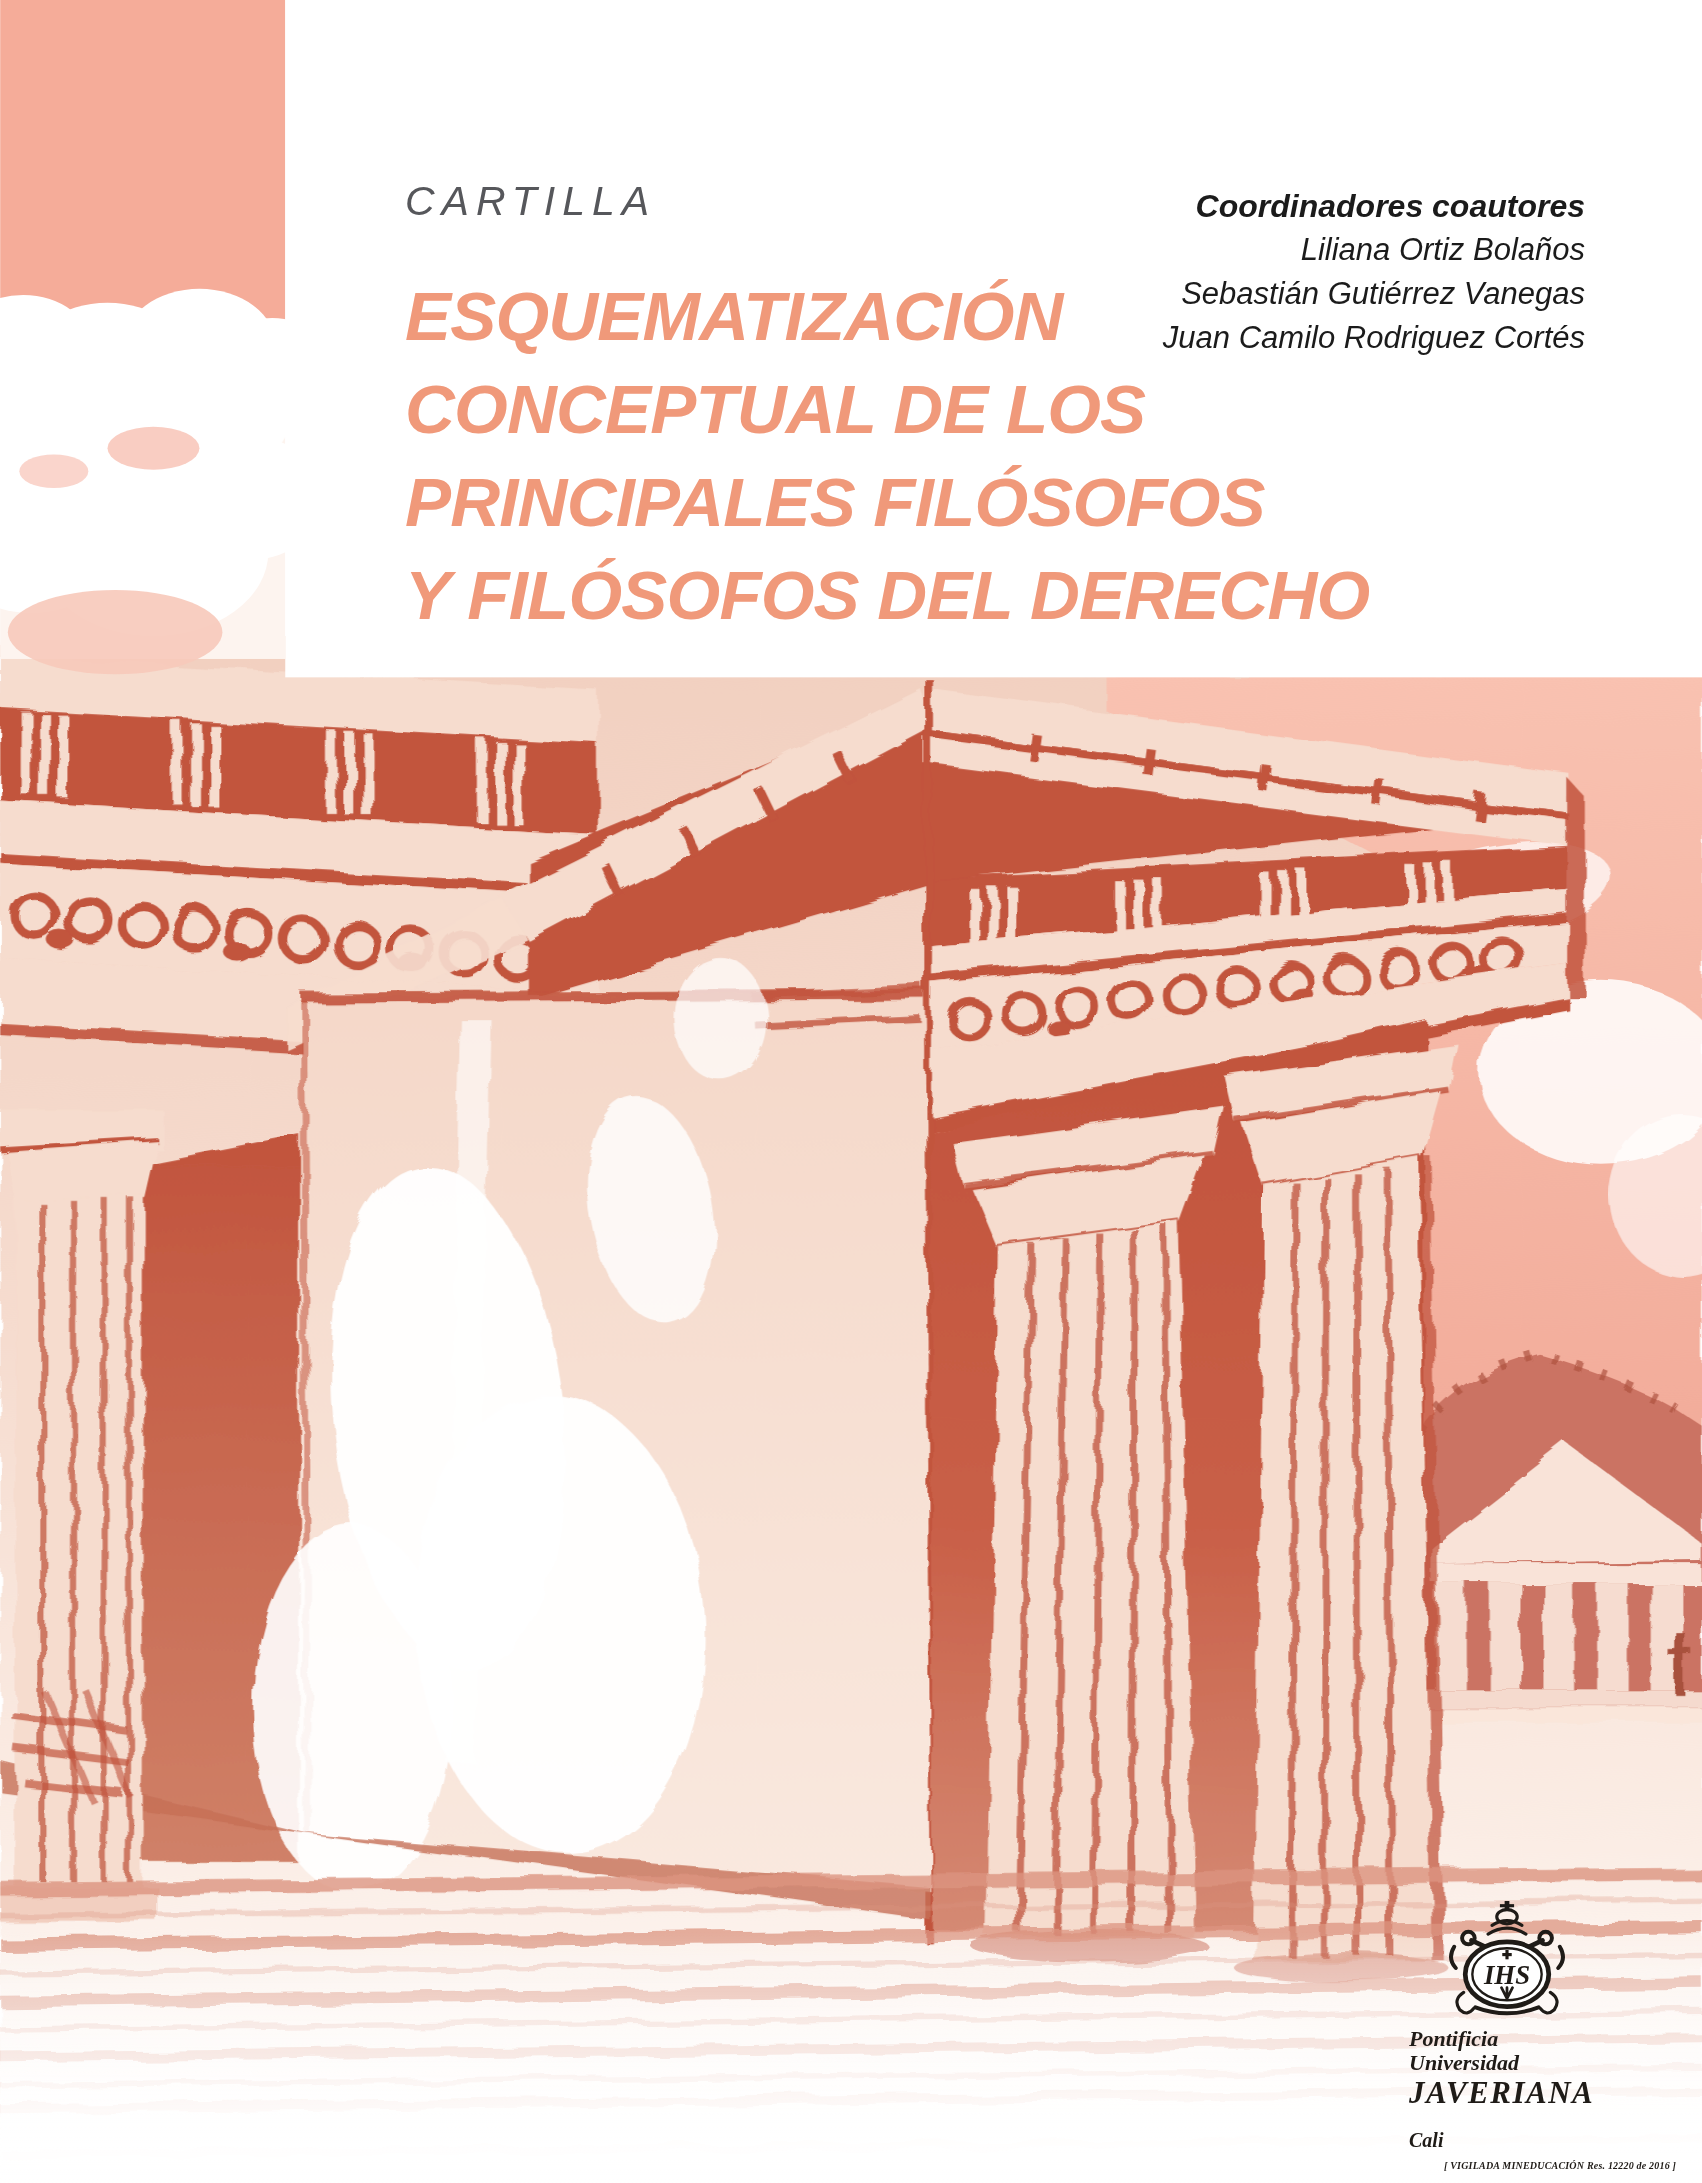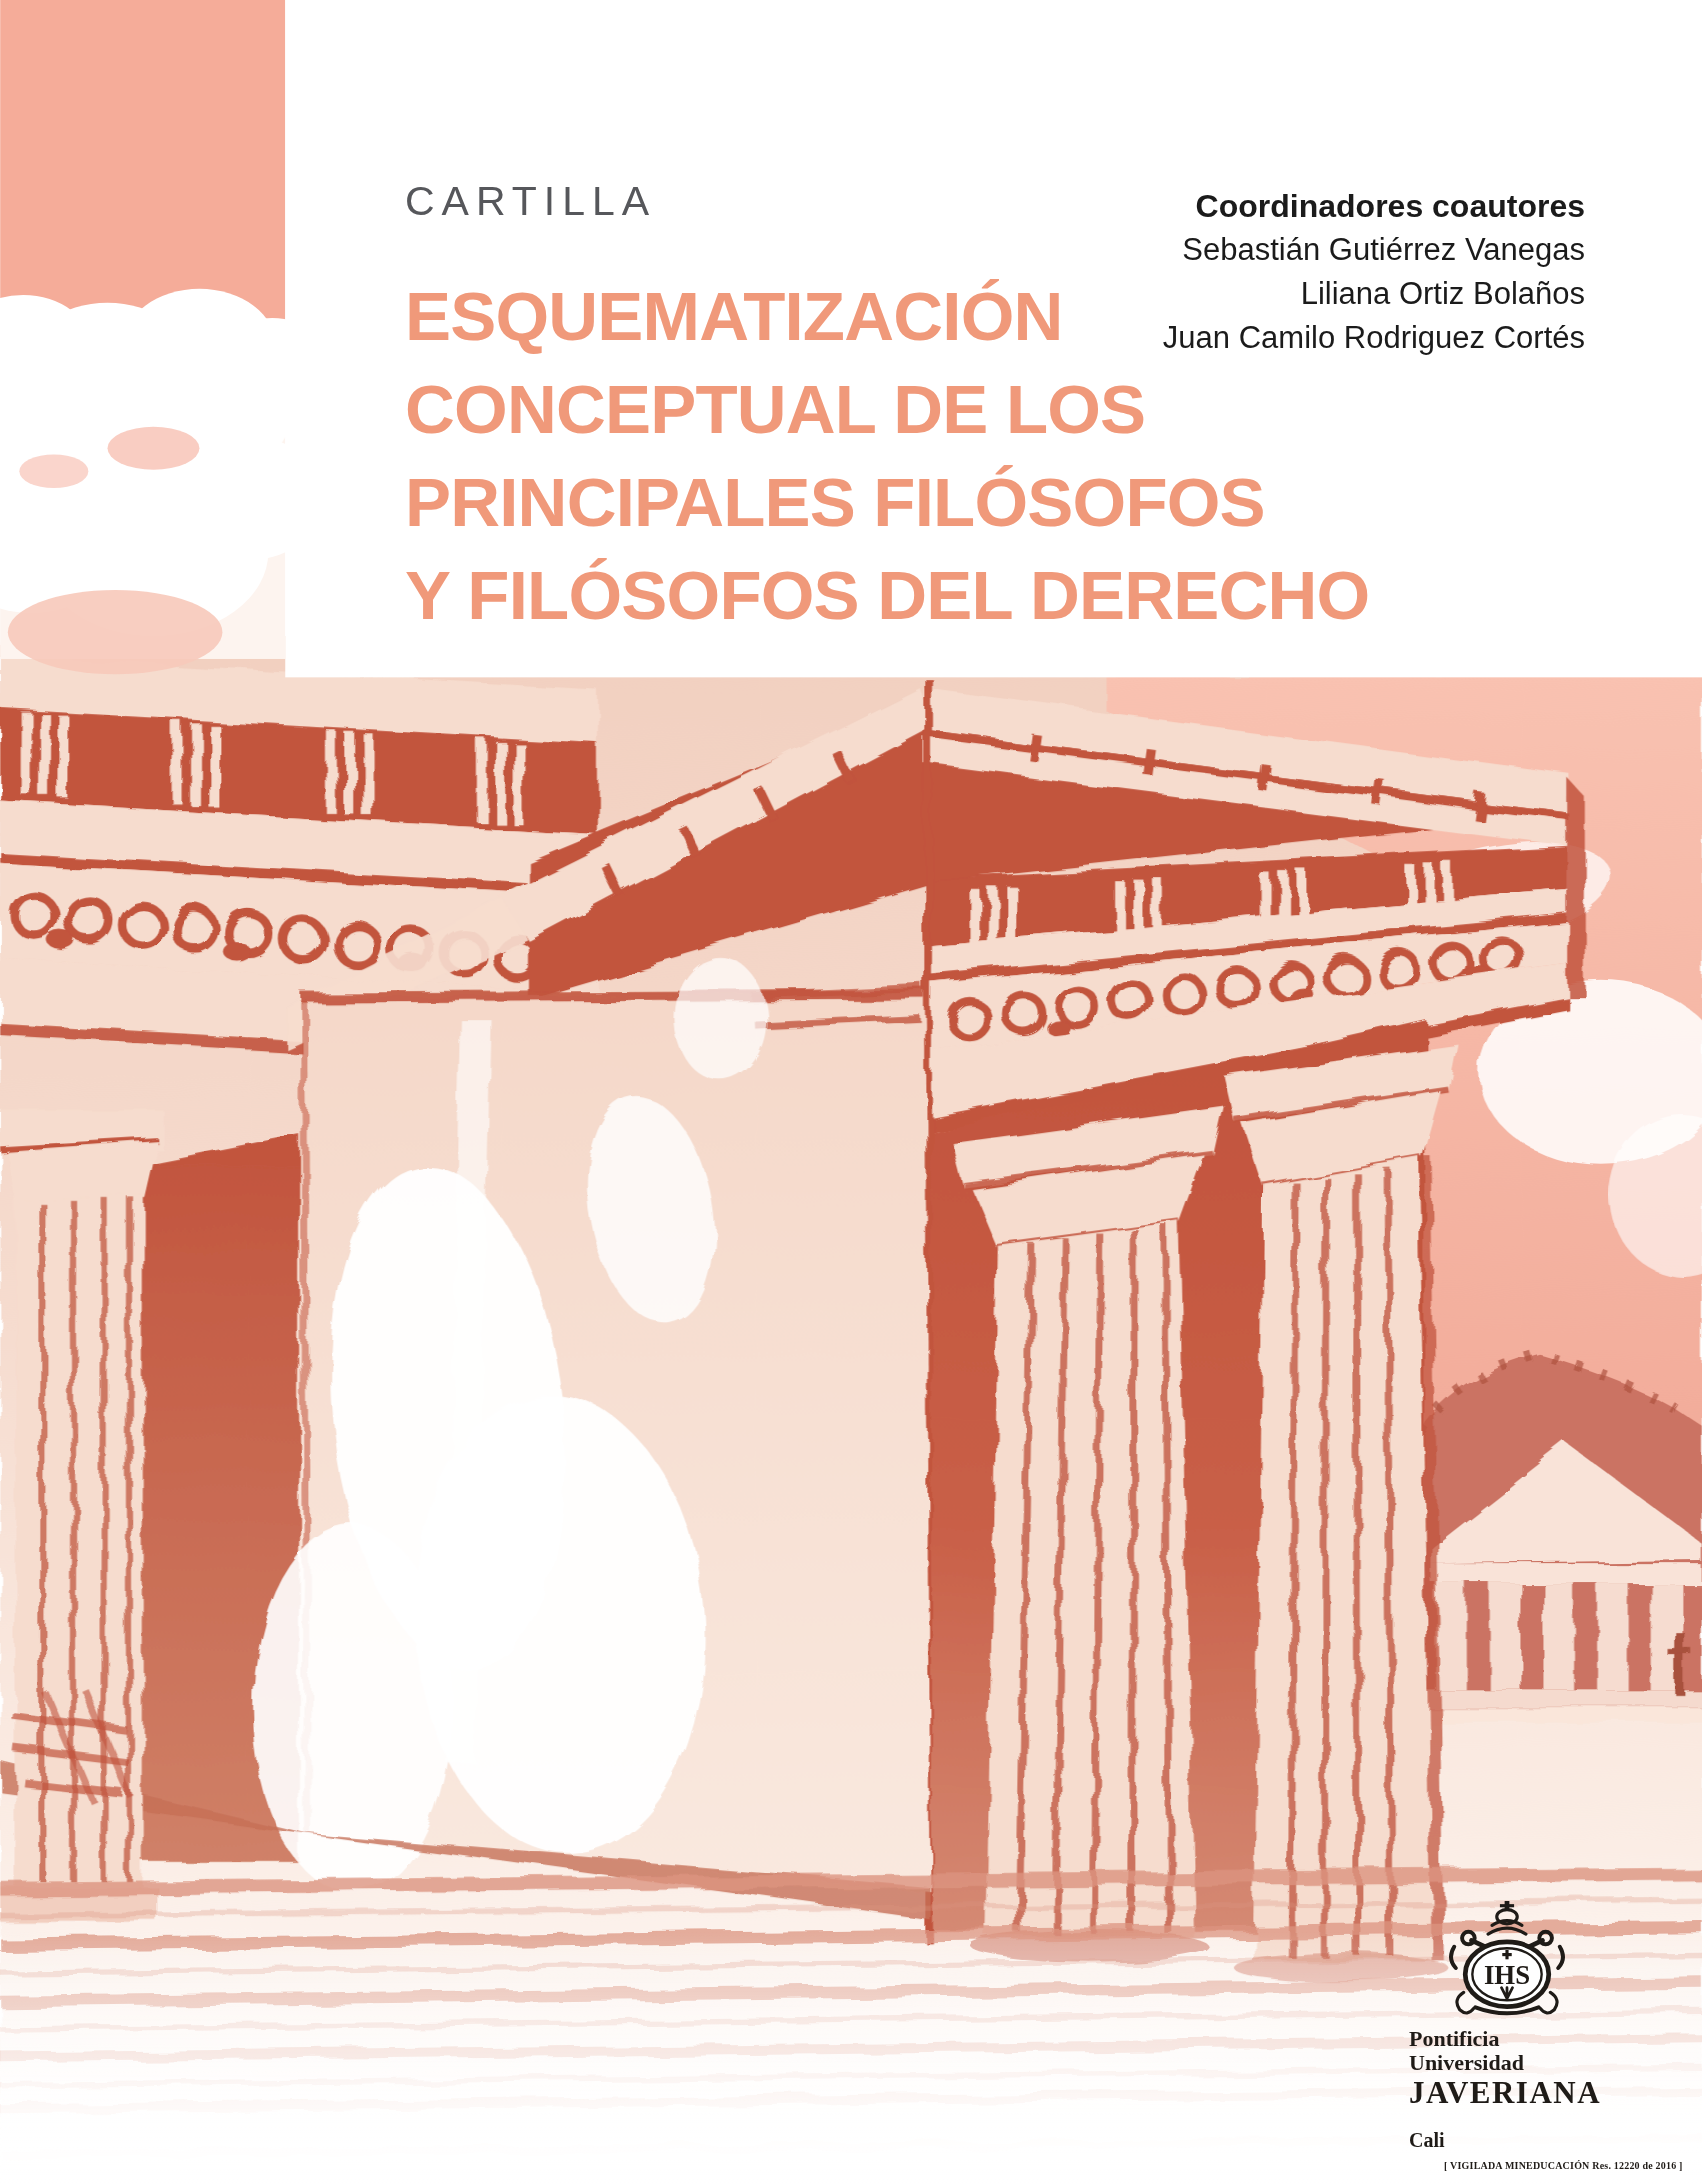--- a/index.html
+++ b/index.html
@@ -2,20 +2,21 @@
 <html style="--title: #F0997A; --kicker: #56575B; --ink: #1B1B1B; --logo-ink: #1F1B17; --salmon-block: #F5AC99; --sky-pink: #F8BCAB; --terracotta-dark: #C2543D; --stone-light: #F6DCCE; --mountain: #CB7363; --steps-shadow: #DC9480;font-size:12.3px"><head>
 <meta charset="utf-8">
 <style>
   html,body{margin:0;padding:0;background:#fff;}
   .page{
     position:relative;
     width:1703px;height:2183px;
     overflow:hidden;
     font-family:"Liberation Sans",sans-serif;
     background:#fff;
+    font-style:italic;
   }
   .art{position:absolute;inset:0;width:1703px;height:2183px;display:block;}
   .kicker{
     position:absolute;left:405px;top:181px;
     font-size:41px;line-height:1;font-weight:500;
     letter-spacing:7px;color:var(--kicker,#56575B);
   }
   .title{
     position:absolute;left:405px;top:270px;margin:0;
     font-size:69px;line-height:93px;font-weight:800;
@@ -305,22 +306,22 @@
 
   <h1 class="title">
     <span>ESQUEMATIZACIÓN</span>
     <span>CONCEPTUAL DE LOS</span>
     <span>PRINCIPALES FILÓSOFOS</span>
     <span>Y FILÓSOFOS DEL DERECHO</span>
   </h1>
 
   <div class="coords">
     <div class="coords-heading">Coordinadores coautores</div>
+    <div class="coord-name">Liliana Ortiz Bolaños</div>
     <div class="coord-name">Sebastián Gutiérrez Vanegas</div>
-    <div class="coord-name">Liliana Ortiz Bolaños</div>
     <div class="coord-name">Juan Camilo Rodriguez Cortés</div>
   </div>
 
   <div class="logo">
     <svg class="crest" width="134" height="123" viewBox="0 0 170 155" aria-hidden="true">
       <g stroke="#1F1B17" fill="none" stroke-linecap="round">
 
         <rect x="82" y="2" width="6" height="12" fill="#1F1B17" stroke="none"></rect>
         <rect x="76" y="6" width="18" height="4" fill="#1F1B17" stroke="none"></rect>
         <ellipse cx="85" cy="22" rx="13" ry="9" stroke-width="4"></ellipse>

